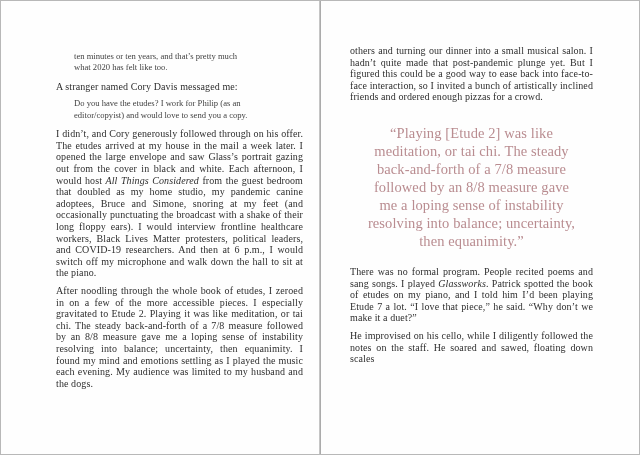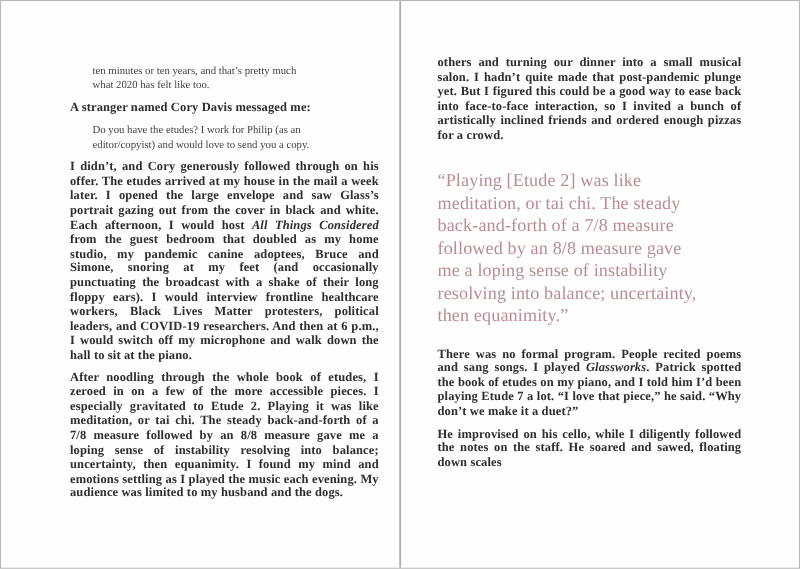--- a/index.html
+++ b/index.html
@@ -35,39 +35,38 @@
   .page.left .page-body  { padding: 44px 16px 0 55px; }
   .page.right .page-body { padding: 44px 46px 0 29px; }
 
   .para {
     margin: 0 0 6px 0;
     font-size: 10px;
     line-height: 11.6px;
     text-align: justify;
     hyphens: auto;
     letter-spacing: 0.1px;
-    font-weight: bold;
   }
   .para em { font-style: italic; }
 
   .excerpt {
     margin: 6px 0 7px 18px;
     font-family: Liberation Serif, serif;
     font-size: 8.6px;
     line-height: 11.4px;
     color: #424242;
     white-space: pre-line;
     text-align: left;
   }
 
   .pull-quote {
     margin: 21px 0 16px 0;
     font-size: 14.5px;
     line-height: 18px;
-    text-align: left;
+    text-align: center;
     color: #b98c90;
     white-space: pre-line;
     letter-spacing: 0.1px;
   }
 
   .page-number {
     position: absolute;
     bottom: 22px; left: 0;
     width: 100%;
     text-align: center;

